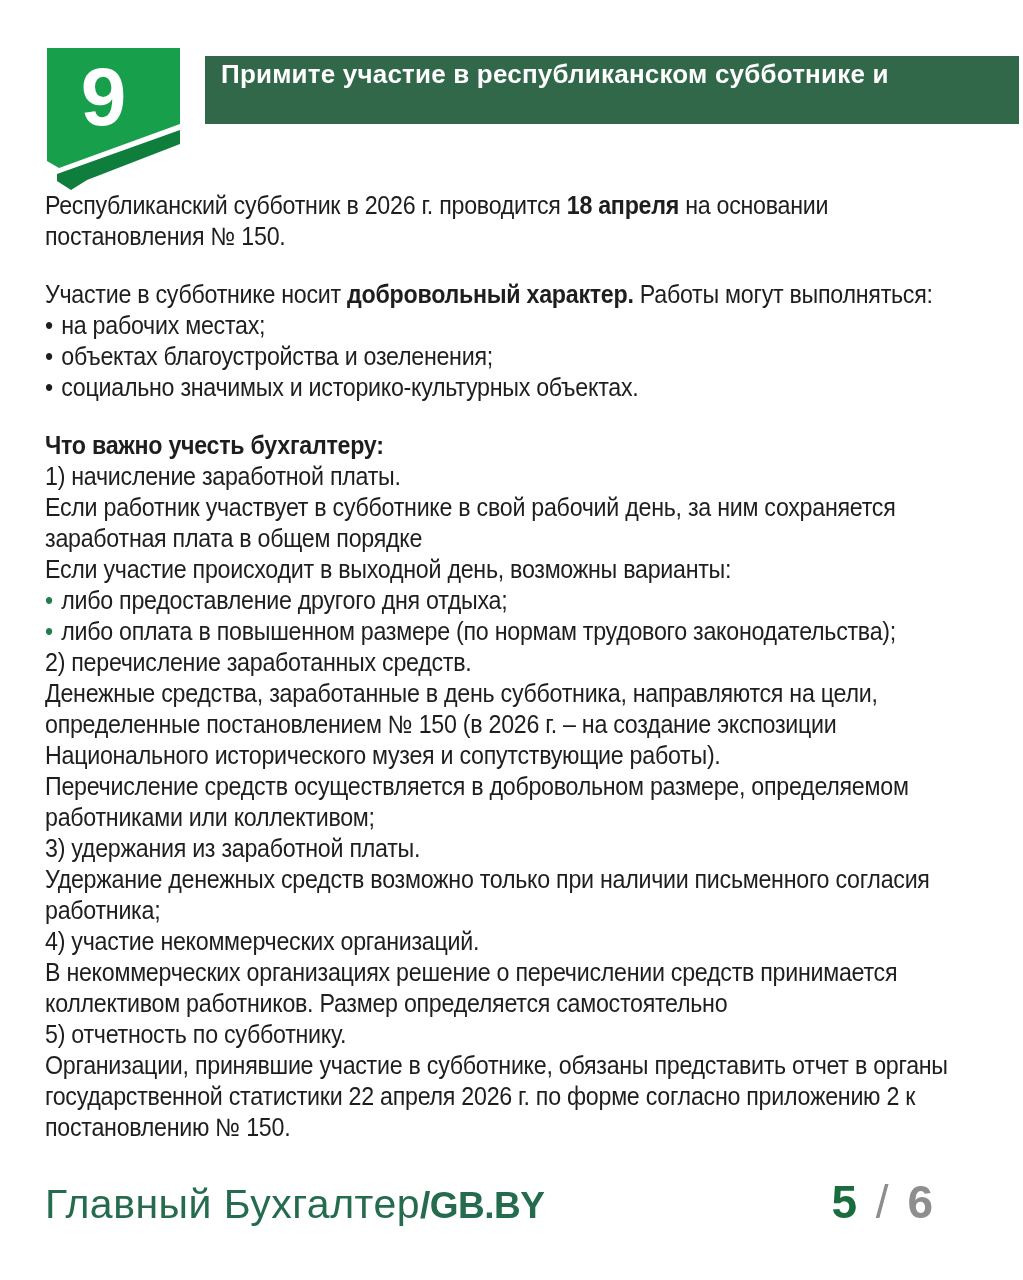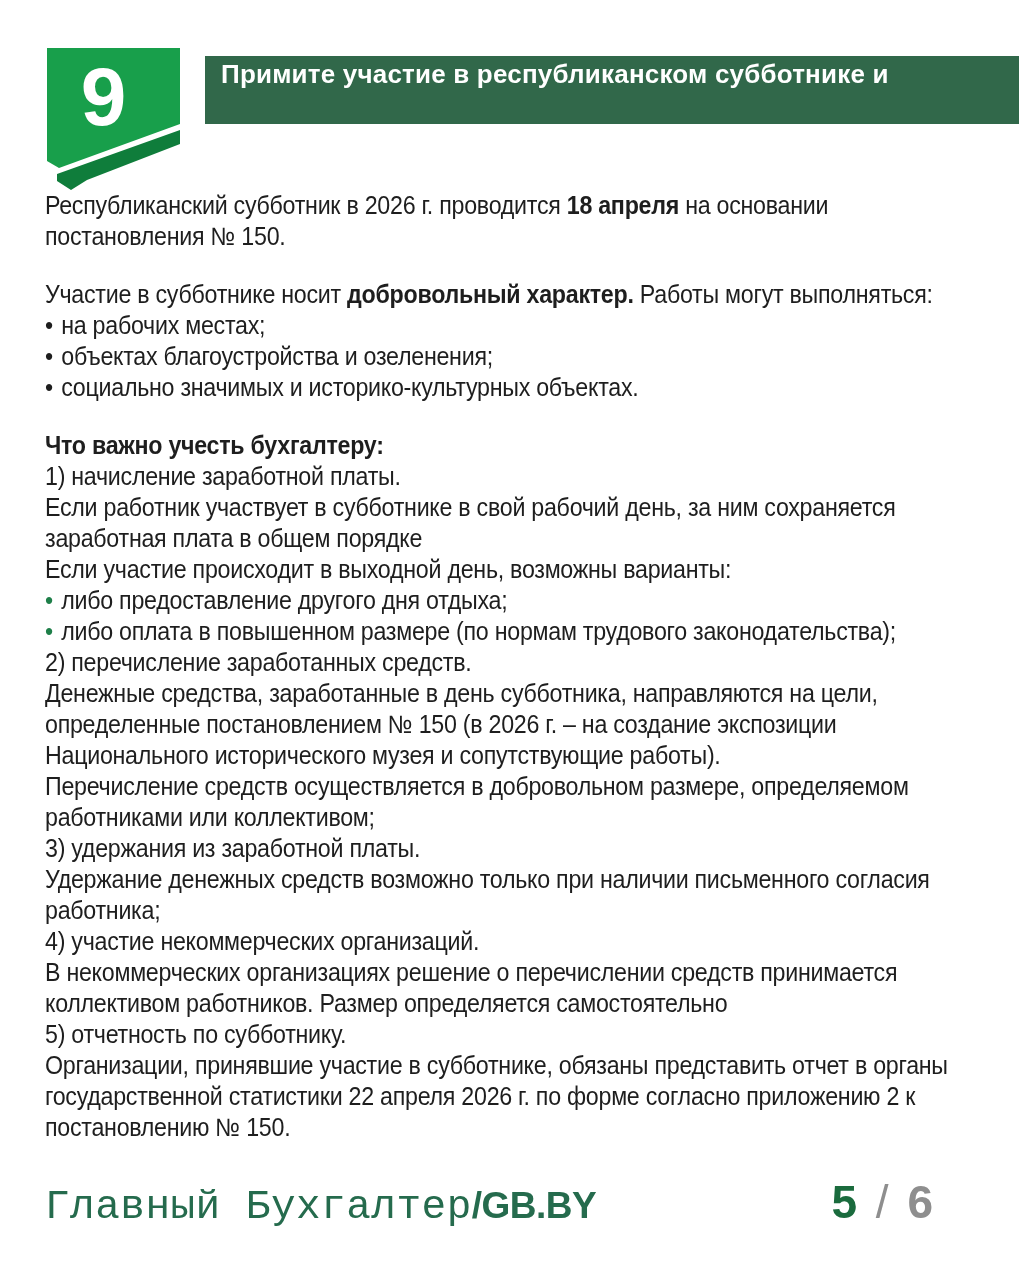--- a/index.html
+++ b/index.html
@@ -46,21 +46,21 @@
   .dot.dark  { color: var(--text-color, #1E1E1E); }
   .dot.green { color: var(--accent-green, #1E7F49); }
 
   
   .footer {
     position: absolute; left: 45px; top: 1175px; width: 933px;
     display: flex; justify-content: space-between; align-items: baseline;
   }
   .logo { color: var(--footer-green, #256B4D); white-space: nowrap; }
   .logo-name {
-    font-family: Liberation Mono, monospace;
+    font-family: Liberation Sans, sans-serif;
     font-size: 41px; letter-spacing: 0.5px;
   }
   .logo-suffix {
     font-family: "Liberation Sans", sans-serif;
     font-weight: bold; font-size: 37px; letter-spacing: -0.5px;
   }
   .pagenum {
     font-size: 46px; font-weight: bold; letter-spacing: 3px;
     color: var(--page-gray, #8E8E8E);
     margin-right: 42px; white-space: nowrap; text-align: center;

